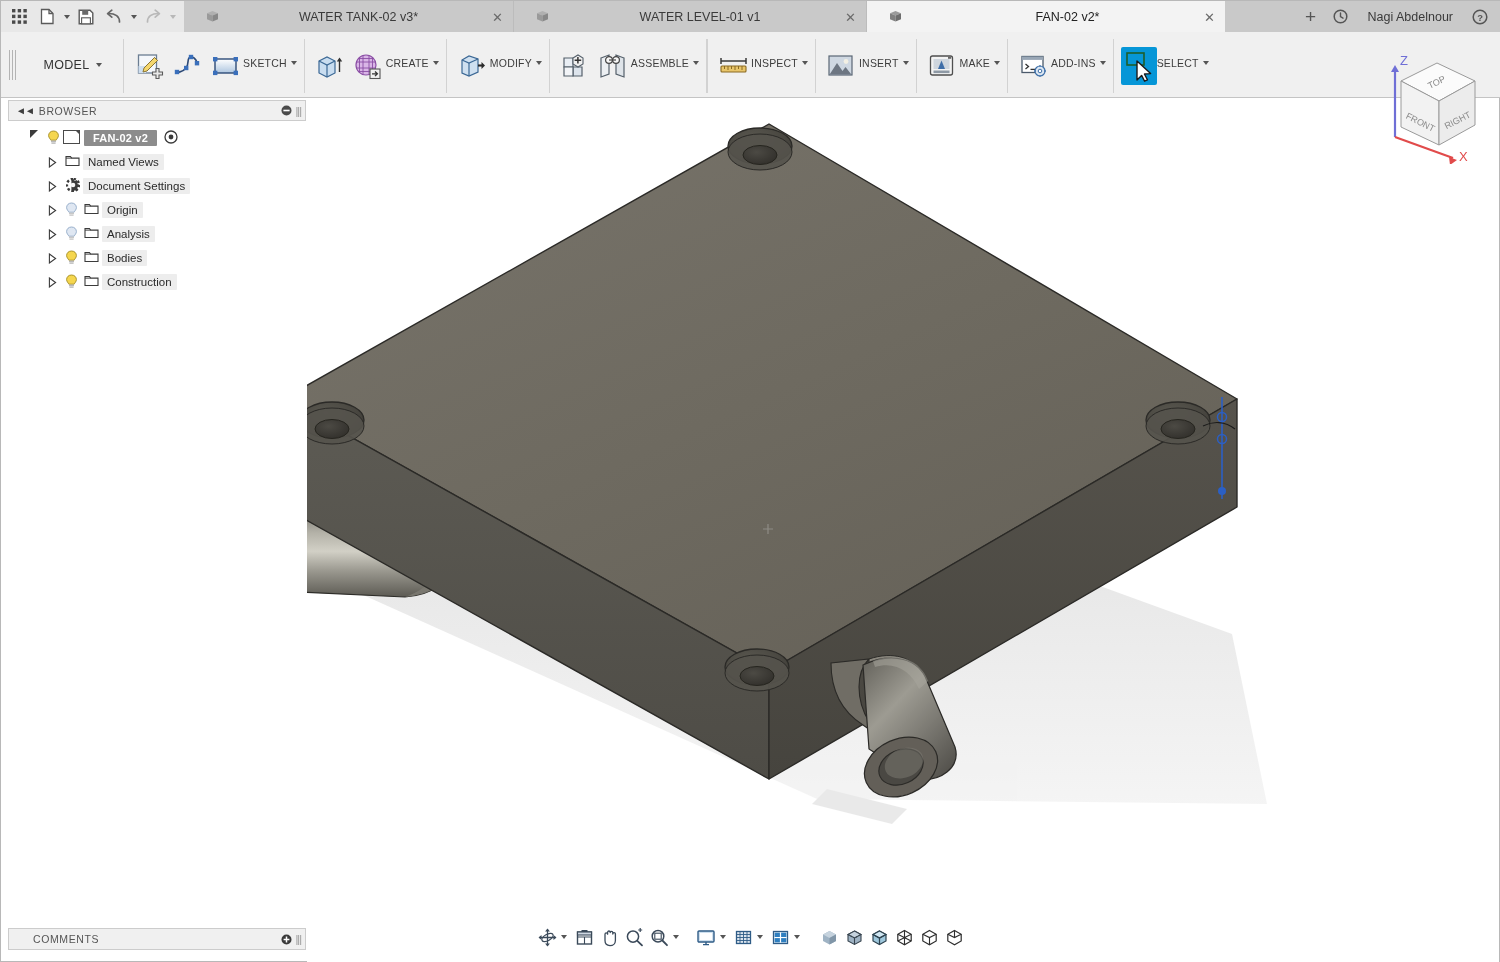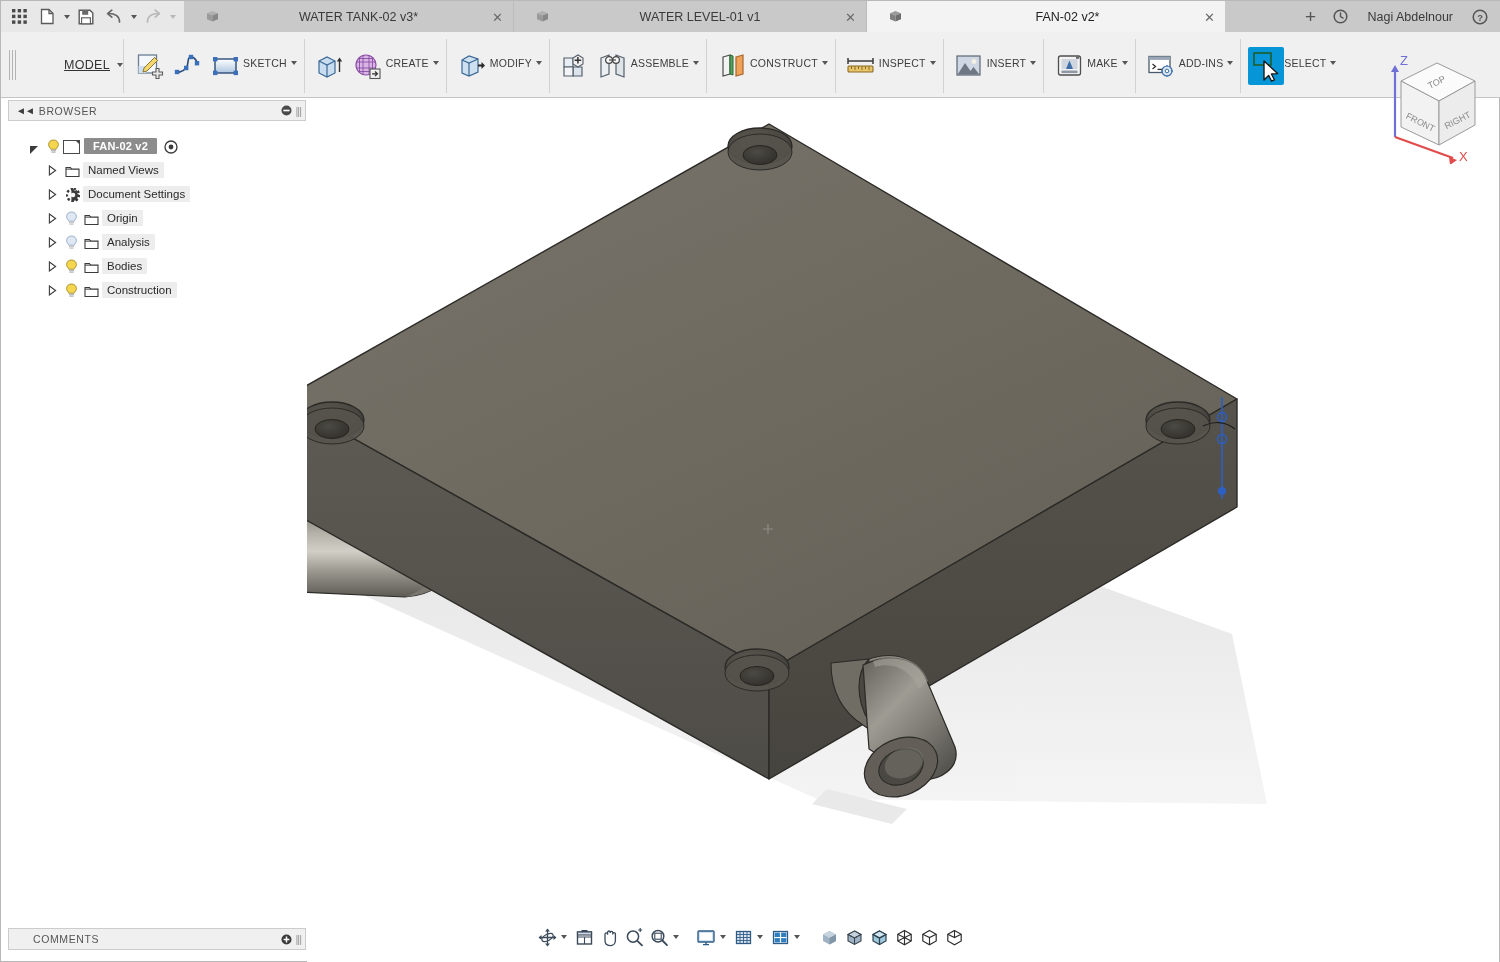--- a/index.html
+++ b/index.html
@@ -82,25 +82,24 @@
     background: #f0f0f0;
     border-bottom: 1px solid #c4c4c4;
     display: flex; align-items: stretch;
   }
   .rb-grip {
     width: 22px; display: flex; align-items: center; justify-content: center;
   }
   .grip-lines { display: flex; gap: 2px; }
   .grip-lines i { display: block; width: 1px; height: 30px; background: #b3b3b3; }
   .workspace-sel {
-    display: flex; align-items: center; justify-content: flex-end;
+    display: flex; align-items: center; justify-content: center;
     width: 100px;
     font-size: 12.5px; color: #333; letter-spacing: .3px;
     gap: 7px;
-    text-decoration: underline;
   }
   .rb-div { width: 1px; background: #d2d2d2; margin: 7px 0 4px 0; }
   .rb-group {
     display: flex; flex-direction: row; align-items: center;
     padding: 0 7px;
     justify-content: space-between;
   }
   .rb-btns { display: flex; align-items: flex-start; gap: 2px; padding-top: 5px; height: 45px;}
   .rb-btn {
     width: 36px; height: 38px;
@@ -130,21 +129,21 @@
     letter-spacing: .6px;
     padding: 0 4px;
   }
   .bh-collapse { color:#3d3d3d; font-size: 10px; padding: 0 5px 0 3px; letter-spacing: -1px;}
   .bh-title { flex: 1 1 auto; }
   .bh-dot { display:flex; align-items:center; padding-right: 3px;}
   .bh-bars { color: #999; font-size: 11px; letter-spacing: -1px; }
 
   .tree { padding-top: 9px; font-size: 11.5px; color: #2a2a2a; }
   .trow {
-    height: 24px; display: flex; align-items: flex-end;
+    height: 24px; display: flex; align-items: flex-start;
     padding-left: 18px;
   }
   .trow .arrow-filled {
     width: 0; height: 0;
     border-top: 8px solid #3b3b3b;
     border-right: 8px solid transparent;
     margin-right: 6px;
     margin-left: 2px;
   }
   .tri-out {
@@ -463,35 +462,20 @@
           </svg>
         </div>
       </div>
       <div class="rb-label">
         <span>ASSEMBLE</span>
         <span class="caret-d"></span>
       </div>
     </div>
     <div class="rb-div"></div>
 
-    <div class="rb-group">
-      <div class="rb-btns">
-        <div class="rb-btn">
-          <svg width="29" height="29" viewBox="0 0 29 29">
-            <path d="M5 5 L12 3 L12 22 L5 24 Z" fill="#f2f2f2" stroke="#4c4c4c" stroke-width="1.2"></path>
-            <path d="M12 3 L15 4 L15 23 L12 22 Z" fill="#53a35a" stroke="#2f6b33" stroke-width="1"></path>
-            <path d="M18 5 L25 3 L25 22 L18 24 Z" fill="#f0a258" stroke="#a8662c" stroke-width="1.2"></path>
-          </svg>
-        </div>
-      </div>
-      <div class="rb-label">
-        <span>CONSTRUCT</span>
-        <span class="caret-d"></span>
-      </div>
-    </div>
     <div class="rb-div"></div>
 
     <div class="rb-group">
       <div class="rb-btns">
         <div class="rb-btn">
           <svg width="31" height="29" viewBox="0 0 31 29">
             <path d="M3 6 V12 M28 6 V12 M3 9 H28" stroke="#3a3a3a" stroke-width="1.5"></path>
             <rect x="3" y="14" width="25" height="6" rx="1" fill="#e8c56a" stroke="#8a6a22" stroke-width="1.1"></rect>
             <g stroke="#8a6a22" stroke-width="1">
               <path d="M6.5 14 v3 M10 14 v4 M13.5 14 v3 M17 14 v4 M20.5 14 v3 M24 14 v4"></path>

